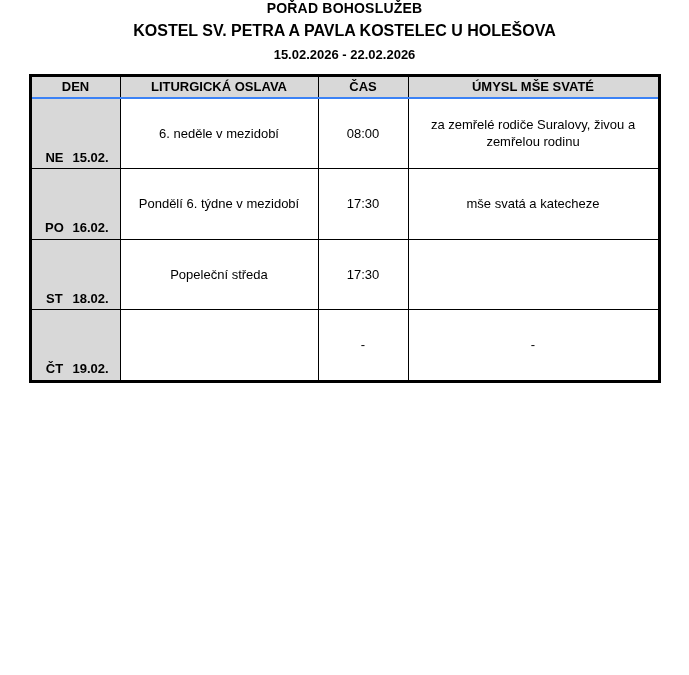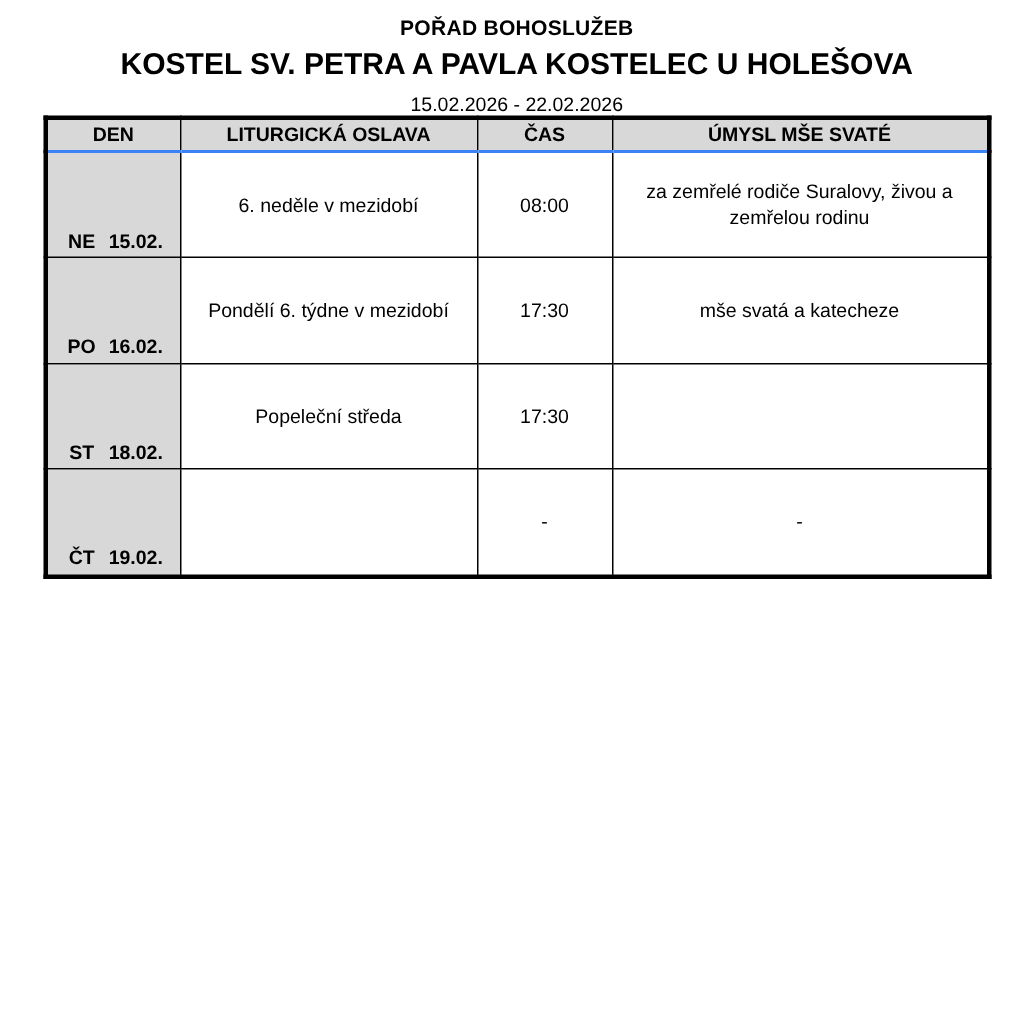--- a/index.html
+++ b/index.html
@@ -6,37 +6,37 @@
   html, body {
     width: 689px;
     height: 675px;
     background: #ffffff;
     font-family: "Liberation Sans", sans-serif;
     color: #000000;
   }
   .page {
     width: 689px;
     height: 675px;
-    padding-top: 10px;
   }
   .doc-header { text-align: center; }
   .doc-title {
     font-size: 14px;
     font-weight: bold;
     letter-spacing: 0.2px;
     margin-bottom: 6px;
   }
   .doc-subtitle {
-    font-size: 20px;
+    font-size: 16px;
     font-weight: bold;
     margin-bottom: 7px;
   }
   .doc-daterange {
     font-size: 13px;
-    font-weight: normal;
+    font-weight: bold;
+    margin-bottom: 12px;
   }
   table.schedule {
     border-collapse: collapse;
     table-layout: fixed;
     width: 629px;
     margin: 0 auto;
     border: 3px solid #000000;
   }
   table.schedule th,
   table.schedule td {

